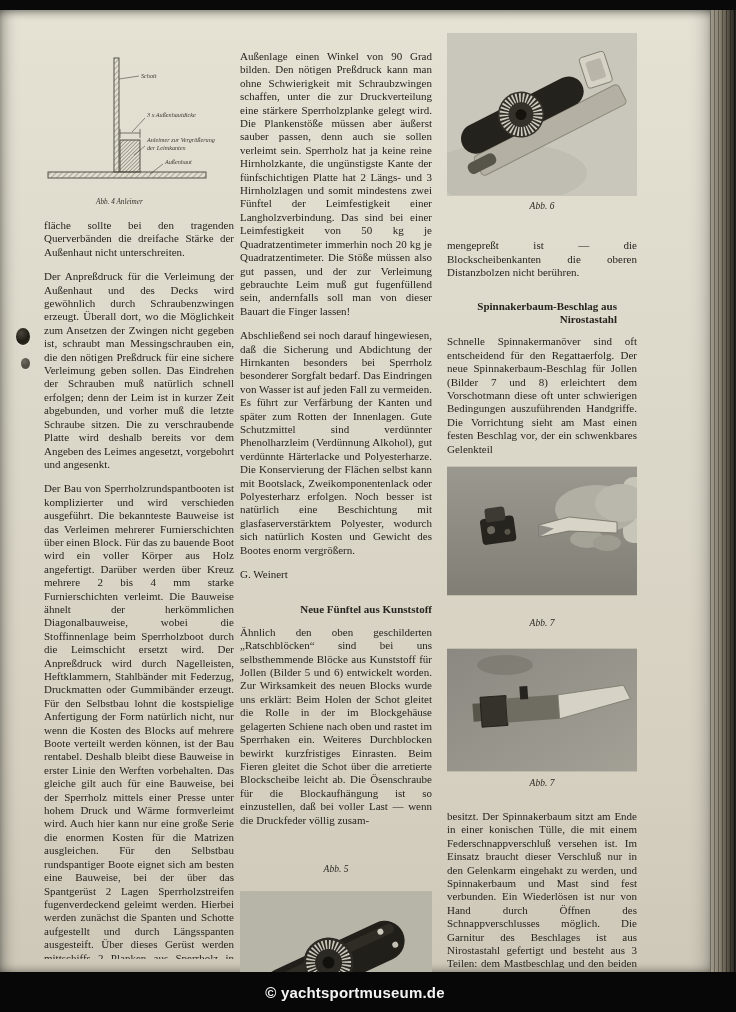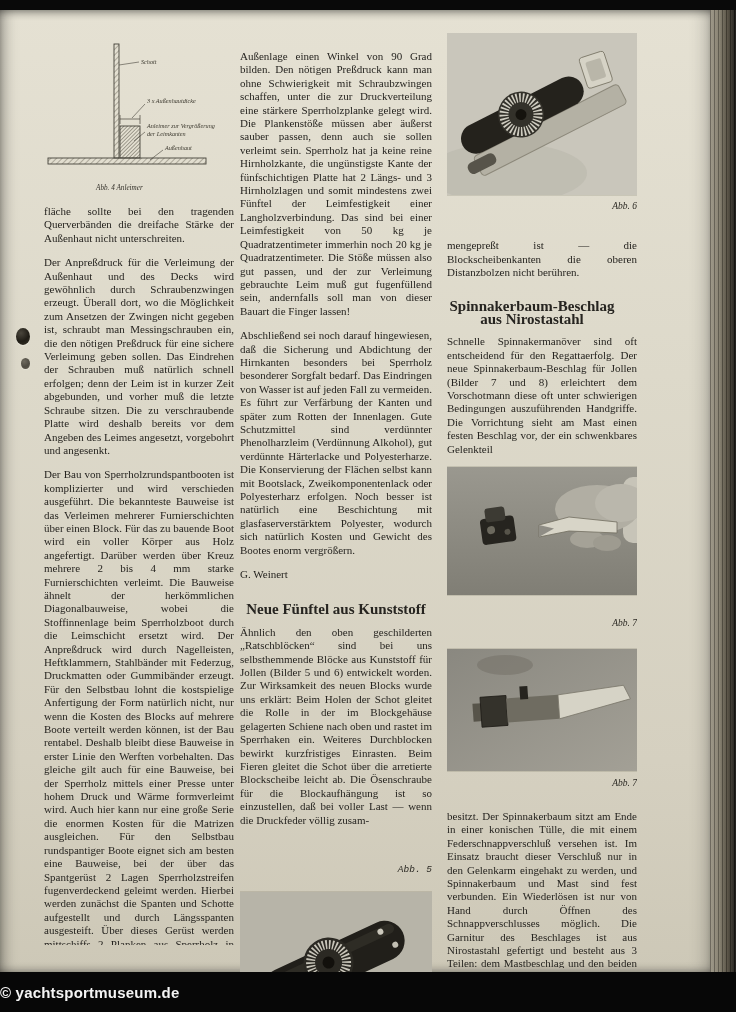--- a/index.html
+++ b/index.html
@@ -7,46 +7,46 @@
          background:#0a0a0a;font-family:"Liberation Serif",serif;}
   
   .top-bar{position:absolute;top:0;left:0;width:736px;height:10px;background:#090909;}
   .top-left-edge{position:absolute;top:10px;left:0;width:13px;height:46px;background:#0b0b0b;
                  clip-path:polygon(0 0,100% 0,30% 100%,0 100%);}
   .book-edge{position:absolute;top:10px;right:0;width:26px;height:962px;
      background:
        repeating-linear-gradient(90deg, rgba(0,0,0,.28) 0 1px, rgba(255,255,255,.05) 1px 4px),
        linear-gradient(90deg,#9a9484 0%,#837d6c 35%,#4e483b 70%,#141210 100%);}
   .bottom-bar{position:absolute;bottom:0;left:0;width:736px;height:40px;background:#070707;
-     display:flex;align-items:center;justify-content:flex-start;}
+     display:flex;align-items:center;justify-content:center;}
   .watermark{color:#f4f4f4;font-family:"Liberation Sans",sans-serif;font-weight:bold;
      font-size:15px;letter-spacing:.2px;padding-right:26px;}
   
   .page{position:absolute;top:10px;left:0;width:710px;height:962px;
      background:linear-gradient(180deg,#e5e1d3 0%,#ddd9ca 38%,#d5d0c0 78%,#cdc8b7 100%);
      box-shadow:inset 10px 0 16px -9px rgba(0,0,0,.5),
                 inset -12px 0 18px -10px rgba(0,0,0,.30),
                 inset 0 7px 10px -6px rgba(0,0,0,.45),
                 inset 0 -6px 9px -6px rgba(0,0,0,.35);}
   .hole{position:absolute;border-radius:50%;
      background:radial-gradient(circle at 35% 30%, #4a463c 0%, #201d16 55%, #383428 100%);
      box-shadow:0 1px 1px rgba(255,255,255,.35);}
   .hole.h1{left:16px;top:318px;width:14px;height:17px;}
   .hole.h2{left:21px;top:348px;width:9px;height:11px;opacity:.75;}
   
   .col{position:absolute;color:#262420;font-size:11px;line-height:13.4px;
        text-align:justify;hyphens:auto;-webkit-hyphens:auto;overflow:hidden;}
   .col p{margin:0 0 11px 0;}
-  .col1{left:44px;top:30px;width:190px;height:905px;}
+  .col1{left:44px;top:44px;width:190px;height:905px;}
   .col2{left:240px;top:40px;width:192px;height:930px;}
   .col3{left:447px;top:23px;width:190px;height:935px;}
   .byline{text-align:left;padding-right:6px;margin:0 0 0 0;}
-  .subhead{font-weight:bold;font-size:15px;text-align:center;margin:22px 0 9px 0;}
+  .subhead{font-weight:bold;font-size:11px;text-align:right;margin:22px 0 9px 0;}
   .subhead.narrow{width:170px;margin:20px 0 9px 0;}
-  .figcap{font-style:italic;font-size:9.5px;text-align:right;margin:0;color:#2c2a24;}
+  .figcap{font-style:italic;font-size:9.5px;text-align:center;margin:0;color:#2c2a24;}
   .photo{position:relative;box-shadow:0 0 0 1px rgba(70,65,50,.15);}
   .photo svg{display:block;}
   .pagenum{font-weight:bold;font-size:11.5px;text-align:right;padding-right:4px;margin-top:6px;}
   
   .diagram{position:relative;width:190px;height:165px;}
   .diagram svg{display:block;}
   .dlabel{font-style:italic;fill:#3c392f;font-size:6.2px;font-family:"Liberation Serif",serif;}
   .dcap{font-style:italic;fill:#34312a;font-size:7.2px;font-family:"Liberation Serif",serif;}
 </style>
 </head>
@@ -104,21 +104,21 @@
       <p>Der Anpreßdruck für die Verleimung der Außenhaut und des Decks wird gewöhnlich durch Schraubenzwingen erzeugt. Überall dort, wo die Möglichkeit zum Ansetzen der Zwingen nicht gegeben ist, schraubt man Messingschrauben ein, die den nötigen Preßdruck für eine sichere Verleimung geben sollen. Das Eindrehen der Schrauben muß natürlich schnell erfolgen; denn der Leim ist in kurzer Zeit abgebunden, und vorher muß die letzte Schraube sitzen. Die zu verschraubende Platte wird deshalb bereits vor dem Angeben des Leimes angesetzt, vorgebohrt und angesenkt.</p>
       <p>Der Bau von Sperrholzrundspantbooten ist komplizierter und wird verschieden ausgeführt. Die bekannteste Bauweise ist das Verleimen mehrerer Furnierschichten über einen Block. Für das zu bauende Boot wird ein voller Körper aus Holz angefertigt. Darüber werden über Kreuz mehrere 2 bis 4 mm starke Furnierschichten verleimt. Die Bauweise ähnelt der herkömmlichen Diagonalbauweise, wobei die Stoffinnenlage beim Sperrholzboot durch die Leimschicht ersetzt wird. Der Anpreßdruck wird durch Nagelleisten, Heftklammern, Stahlbänder mit Federzug, Druckmatten oder Gummibänder erzeugt. Für den Selbstbau lohnt die kostspielige Anfertigung der Form natürlich nicht, nur wenn die Kosten des Blocks auf mehrere Boote verteilt werden können, ist der Bau rentabel. Deshalb bleibt diese Bauweise in erster Linie den Werften vorbehalten. Das gleiche gilt auch für eine Bauweise, bei der Sperrholz mittels einer Presse unter hohem Druck und Wärme formverleimt wird. Auch hier kann nur eine große Serie die enormen Kosten für die Matrizen ausgleichen. Für den Selbstbau rundspantiger Boote eignet sich am besten eine Bauweise, bei der über das Spantgerüst 2 Lagen Sperrholzstreifen fugenverdeckend geleimt werden. Hierbei werden zunächst die Spanten und Schotte aufgestellt und durch Längsspanten ausgesteift. Über dieses Gerüst werden mittschiffs 2 Planken aus Sperrholz in einer Schräge von 30 Grad zum Kiel angebracht. Über den Stoß wird dann die Außenplanke geleimt. Alle Stöße liegen also in einer Richtung, entgegen der Diagonalbauweise, wo Innen- und</p>
     </div>
 
     <div class="col col2">
       <p>Außenlage einen Winkel von 90 Grad bilden. Den nötigen Preßdruck kann man ohne Schwierigkeit mit Schraubzwingen schaffen, unter die zur Druckverteilung eine stärkere Sperrholzplanke gelegt wird. Die Plankenstöße müssen aber äußerst sauber passen, denn auch sie sollen verleimt sein. Sperrholz hat ja keine reine Hirnholzkante, die ungünstigste Kante der fünfschichtigen Platte hat 2 Längs- und 3 Hirnholzlagen und somit mindestens zwei Fünftel der Leimfestigkeit einer Langholzverbindung. Das sind bei einer Leimfestigkeit von 50 kg je Quadratzentimeter immerhin noch 20 kg je Quadratzentimeter. Die Stöße müssen also gut passen, und der zur Verleimung gebrauchte Leim muß gut fugenfüllend sein, andernfalls soll man von dieser Bauart die Finger lassen!</p>
       <p>Abschließend sei noch darauf hingewiesen, daß die Sicherung und Abdichtung der Hirnkanten besonders bei Sperrholz besonderer Sorgfalt bedarf. Das Eindringen von Wasser ist auf jeden Fall zu vermeiden. Es führt zur Verfärbung der Kanten und später zum Rotten der Innenlagen. Gute Schutzmittel sind verdünnter Phenolharzleim (Verdünnung Alkohol), gut verdünnte Härterlacke und Polyesterharze. Die Konservierung der Flächen selbst kann mit Bootslack, Zweikomponentenlack oder Polyesterharz erfolgen. Noch besser ist natürlich eine Beschichtung mit glasfaserverstärktem Polyester, wodurch sich natürlich Kosten und Gewicht des Bootes enorm vergrößern.</p>
       <p class="byline">G. Weinert</p>
       <h3 class="subhead">Neue Fünftel aus Kunststoff</h3>
       <p>Ähnlich den oben geschilderten „Ratschblöcken“ sind bei uns selbsthemmende Blöcke aus Kunststoff für Jollen (Bilder 5 und 6) entwickelt worden. Zur Wirksamkeit des neuen Blocks wurde uns erklärt: Beim Holen der Schot gleitet die Rolle in der im Blockgehäuse gelagerten Schiene nach oben und rastet im Sperrhaken ein. Weiteres Durchblocken bewirkt kurzfristiges Einrasten. Beim Fieren gleitet die Schot über die arretierte Blockscheibe leicht ab. Die Ösenschraube für die Blockaufhängung ist so einzustellen, daß bei voller Last — wenn die Druckfeder völlig zusam-</p>
-      <p class="figcap" style="margin-top:36px;font-family:Liberation Mono, monospace;">Abb. 5</p>
+      <p class="figcap" style="margin-top:36px;">Abb. 5</p>
       <div class="photo" style="width:192px;height:155px;margin-top:16px;">
         <svg width="192" height="155" viewBox="0 0 192 155">
           <rect width="192" height="155" fill="#bcb9ae"></rect>
           <rect width="192" height="155" fill="#aeab9f" opacity="0.35"></rect>
           <g transform="rotate(-25 96 77)">
             <rect x="20" y="52" width="152" height="40" rx="20" fill="#211f1a"></rect>
             <rect x="26" y="58" width="140" height="10" rx="5" fill="#2e2c25"></rect>
             <circle cx="92" cy="68" r="25" fill="#2b2923"></circle>
             <circle cx="92" cy="68" r="18" fill="none" stroke="#c8c5b9" stroke-width="9" stroke-dasharray="1.6 1.7"></circle>
             <circle cx="92" cy="68" r="6" fill="#12100c"></circle>

